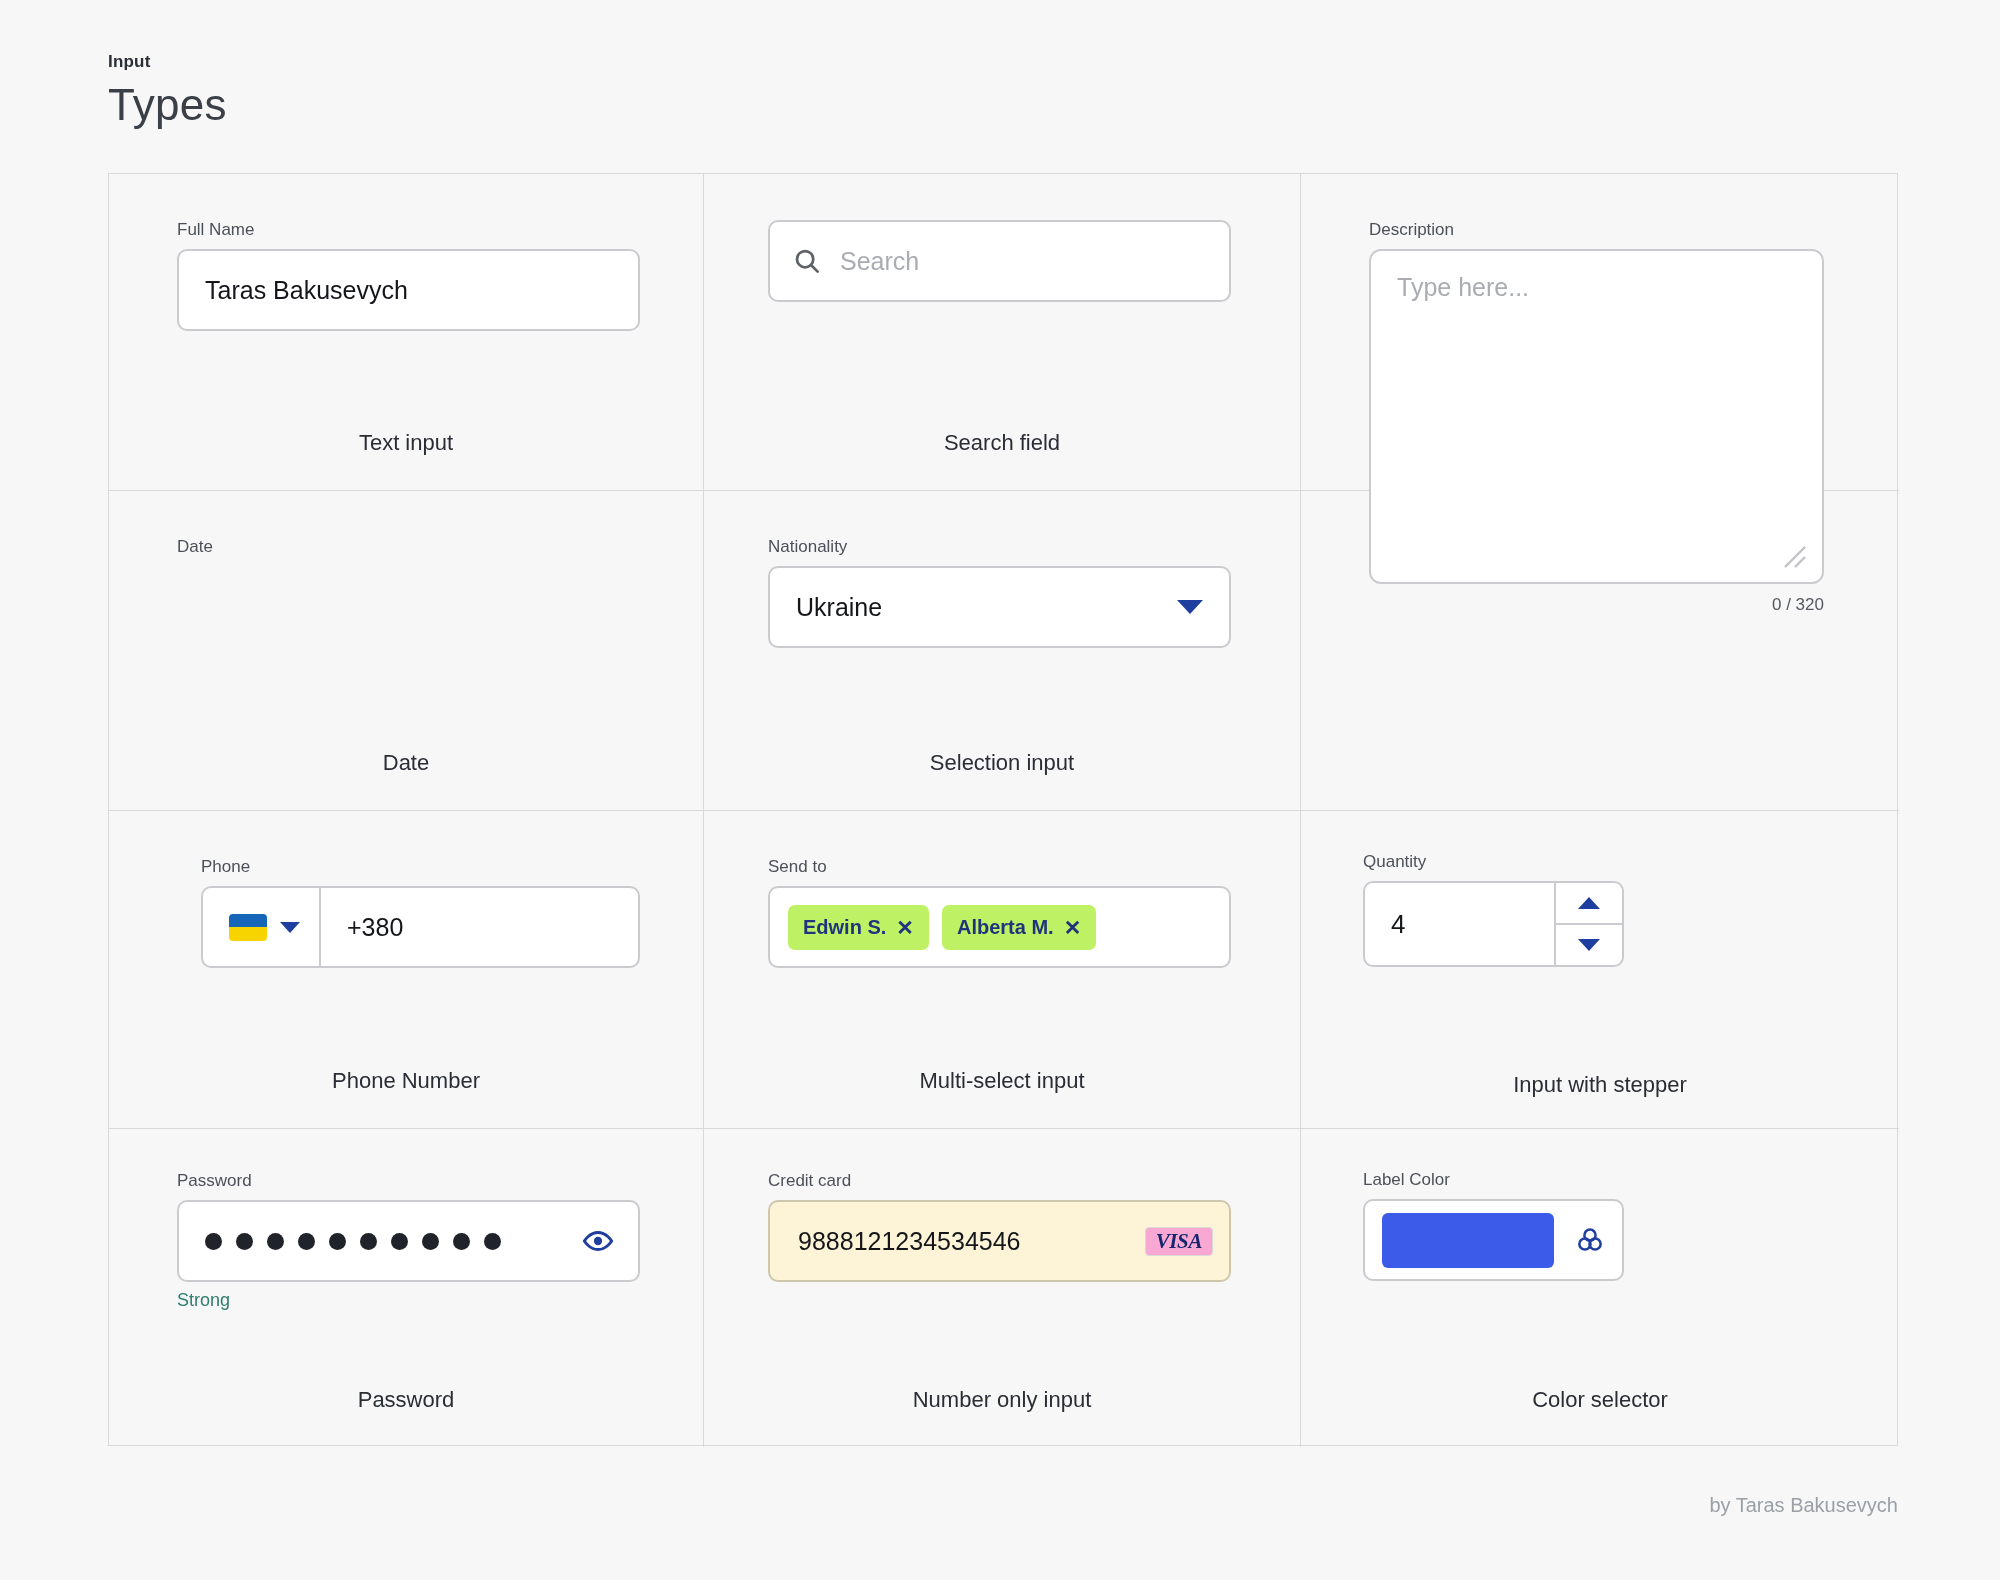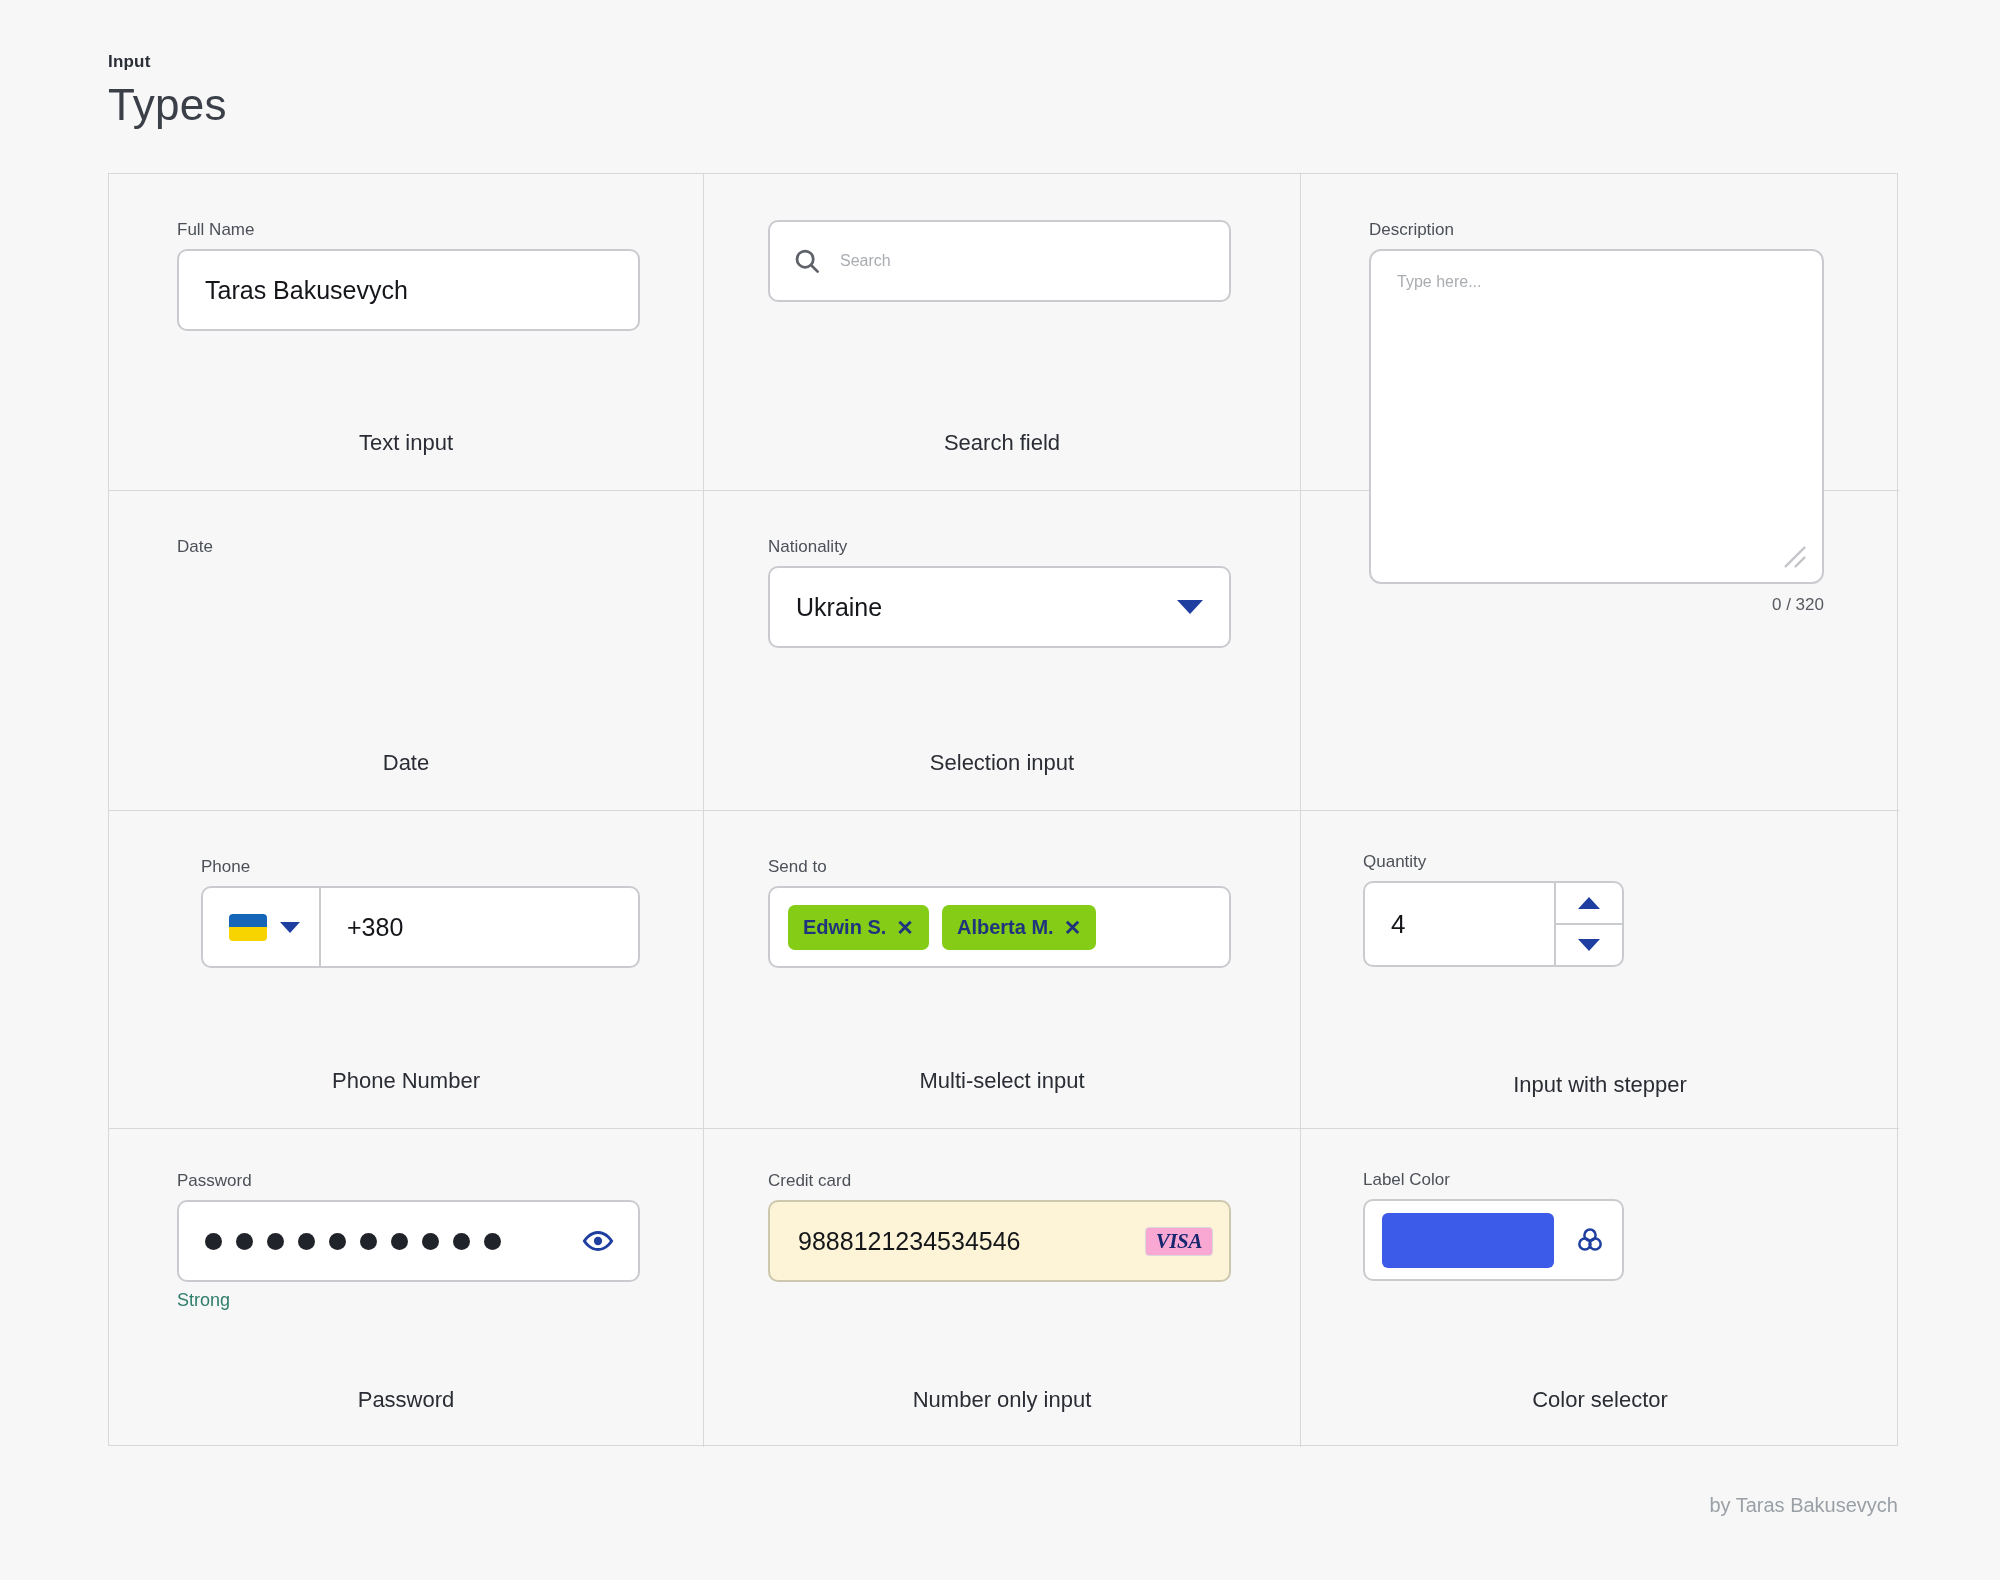--- a/index.html
+++ b/index.html
@@ -61,21 +61,21 @@
   }
   .box {
     background: #ffffff;
     border: 2px solid #c9cbce;
     border-radius: 10px;
     display: flex; align-items: center;
     position: relative;
   }
 
   .value { font-size: 25px; color: #14161a; }
-  .placeholder { font-size: 16px; color: #a9acb1; }
+  .placeholder { font-size: 25px; color: #a9acb1; }
 
   
   .f-name { left: 68px; top: 46px; width: 463px; }
   .f-name .box { height: 82px; padding: 0 26px; }
 
   
   .f-search { left: 64px; top: 46px; width: 463px; }
   .f-search .box { height: 82px; padding: 0 22px; }
   .svg-ic { display: block; }
   .search-ic { margin-right: 18px; }
@@ -126,21 +126,21 @@
     border-left: 10px solid transparent;
     border-right: 10px solid transparent;
     border-top: 11px solid #1f3fa0;
   }
   .phone-val { padding-left: 26px; }
 
   
   .f-multi { left: 64px; top: 46px; width: 463px; }
   .f-multi .box { height: 82px; padding: 0 18px; gap: 13px; }
   .chip {
-    background: #84cc16;
+    background: #bef264;
     color: #20347e;
     border-radius: 7px;
     font-size: 20px; font-weight: bold;
     padding: 12px 15px;
     display: flex; align-items: center; gap: 10px;
     line-height: 1;
   }
   .chip-x { font-size: 21px; font-weight: bold; line-height: 1; }
 
   

